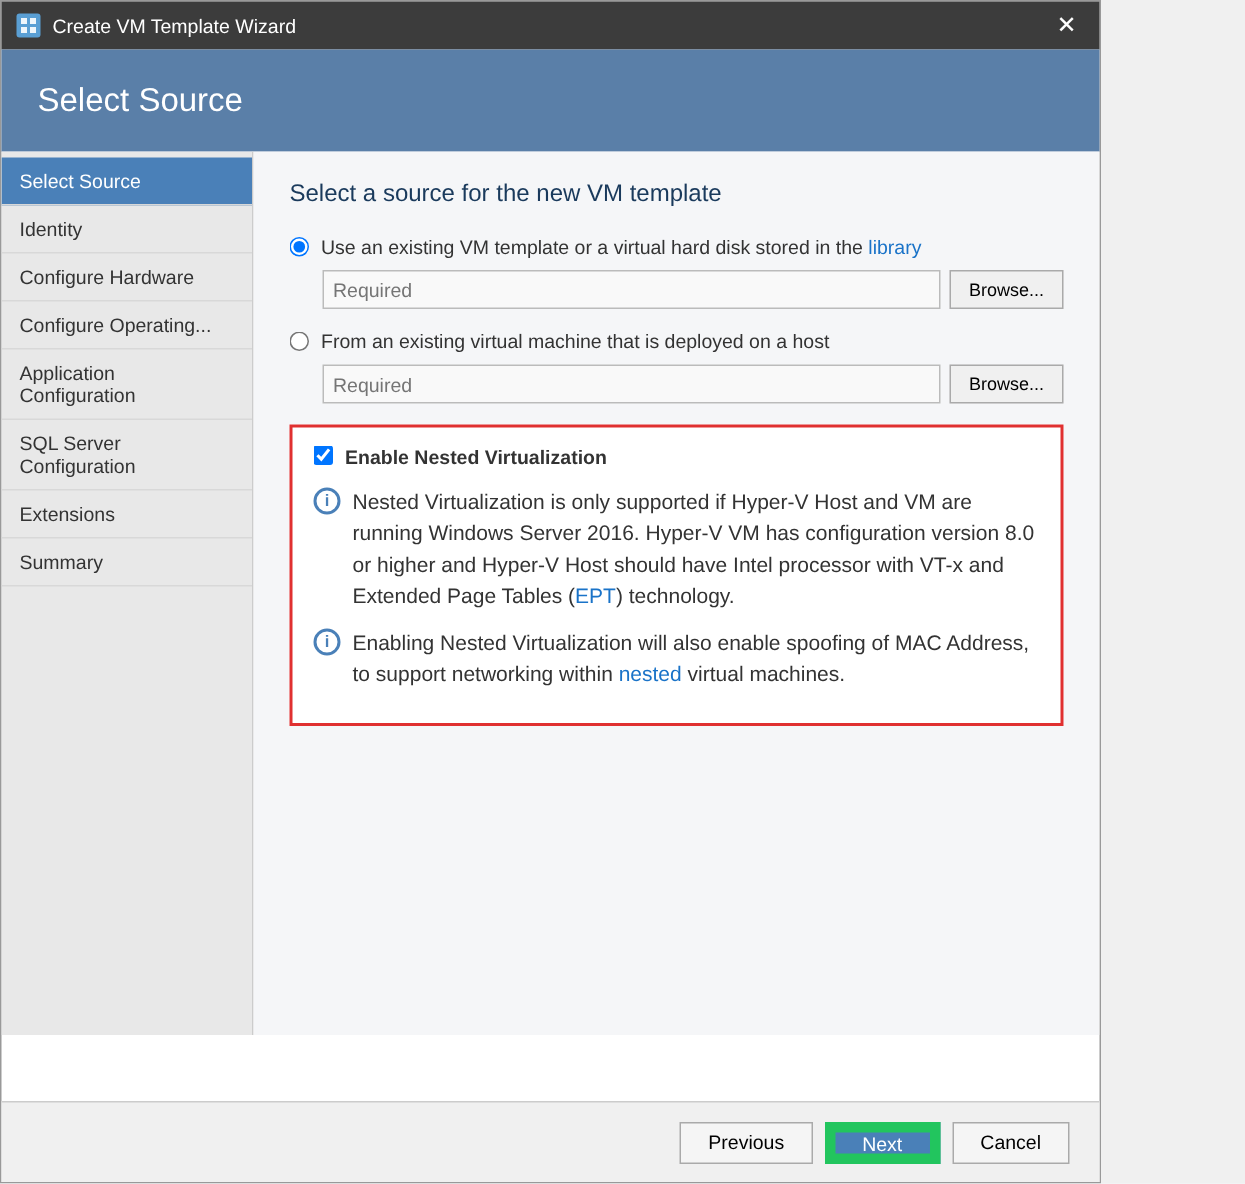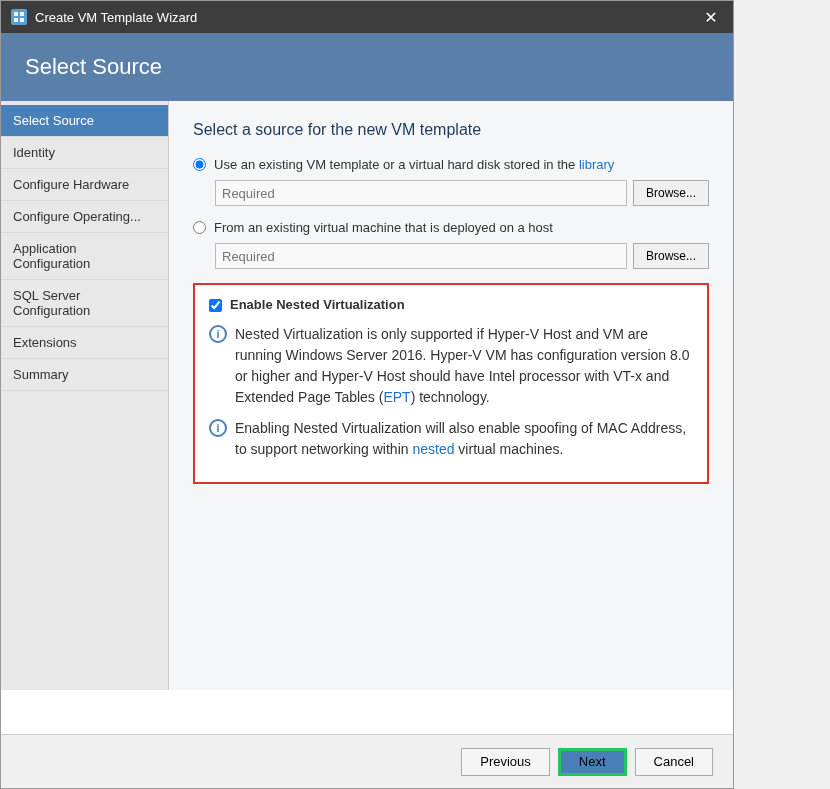--- a/index.html
+++ b/index.html
@@ -143,21 +143,21 @@
       white-space: nowrap;
     }
     .nested-virt-section {
       border: 2px solid #e03030;
       background: #fff;
       padding: 12px 14px;
       margin-top: 8px;
     }
     .checkbox-row {
       display: flex;
-      align-items: flex-end;
+      align-items: flex-start;
       margin-bottom: 12px;
     }
     .checkbox-row input[type="checkbox"] {
       margin-right: 8px;
       cursor: pointer;
     }
     .checkbox-label {
       font-size: 13px;
       font-weight: 600;
       color: #333;
@@ -205,22 +205,22 @@
     .footer-btn {
       height: 28px;
       padding: 0 18px;
       font-size: 13px;
       cursor: pointer;
       border: 1px solid #aaa;
       background: #f5f5f5;
     }
     .footer-btn.primary {
       background: #4a80b8;
-      color: #000000;
-      border: 3px solid #22c55e;
+      color: #ffffff;
+      border: 7px solid #22c55e;
     }
   </style>
 </head>
 <body>
 
 <div class="window">
 
   <div class="title-bar">
     <div class="title-bar-left">
       <div class="title-bar-icon">

